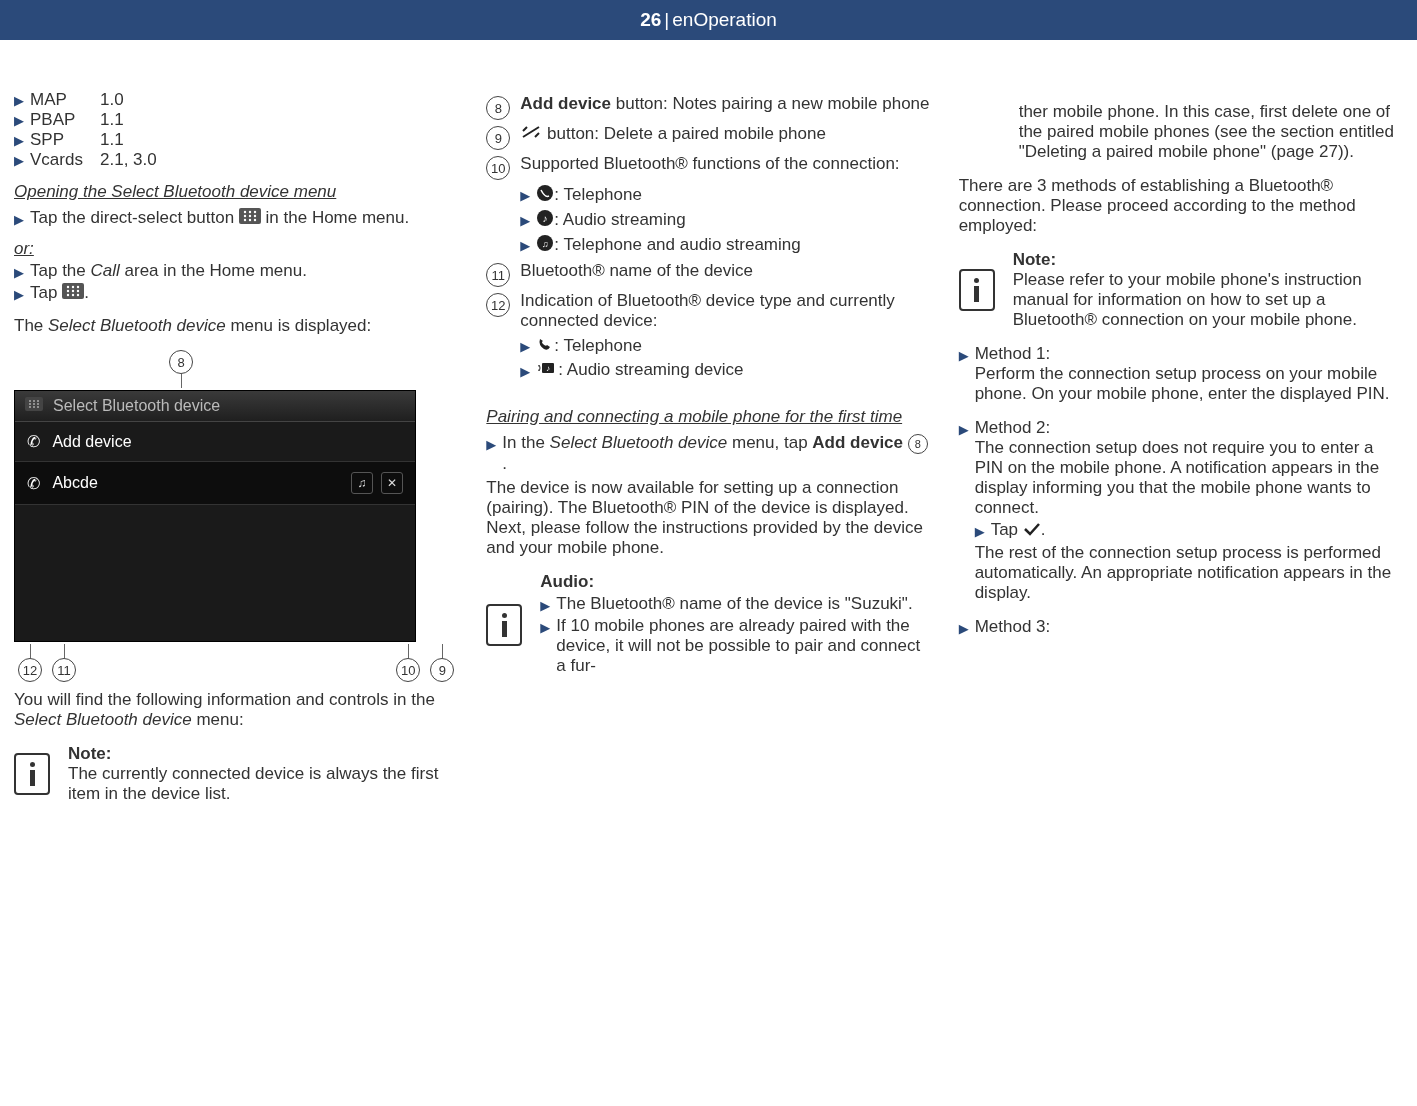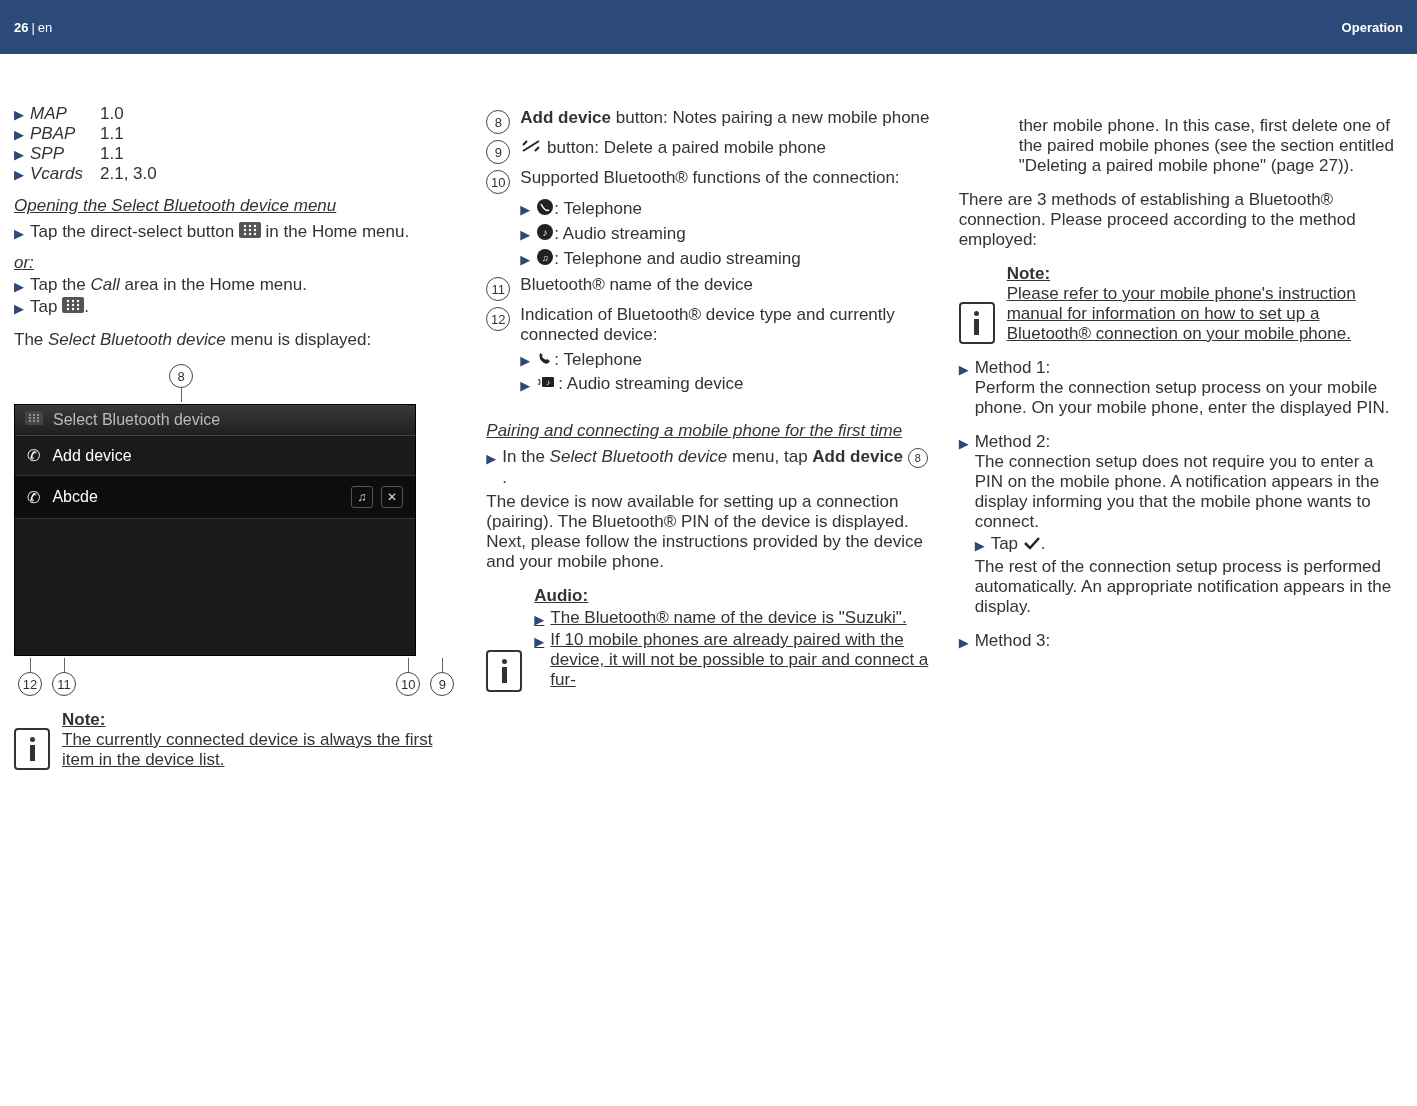--- a/index.html
+++ b/index.html
@@ -7,43 +7,43 @@
     padding: 0;
     font-family: "Segoe UI", Arial, sans-serif;
     font-size: 17px;
     color: #333;
     background: #fff;
     width: 1417px;
   }
   .header {
     background: #2b4a7a;
     color: #fff;
-    height: 54px;
+    height: 40px;
     display: flex;
     align-items: center;
-    justify-content: space-between;
+    justify-content: center;
     padding: 0 14px;
-    font-size: 13px;
+    font-size: 19px;
   }
   .header .left b { font-weight: 700; }
   .header .left .sep { margin: 0 3px; font-weight: 300; }
-  .header .right { font-weight: 700; }
+  .header .right { font-weight: 400; }
   .content {
     display: flex;
     gap: 28px;
     padding: 50px 14px 30px 14px;
   }
   .col { flex: 1 1 0; min-width: 0; }
   .col1 { }
   .col2 { }
   .col3 { }
 
   .spec-row { display: flex; align-items: baseline; }
   .spec-row .mk { color: #2b4a7a; margin-right: 6px; font-size: 13px; }
-  .spec-name { width: 70px; font-style: italic; }
+  .spec-name { width: 70px; }
   .spec-ver { }
 
   .u-head { text-decoration: underline; font-style: italic; margin: 12px 0 4px 0; display: inline-block; }
   .or { text-decoration: underline; font-style: italic; }
 
   .bul { display: flex; align-items: flex-start; margin: 2px 0; }
   .bul .mk { color: #2b4a7a; margin-right: 6px; font-size: 13px; position: relative; top: 4px; }
   .bul .txt { flex: 1 1 0; }
   .it { font-style: italic; }
 
@@ -78,21 +78,21 @@
   }
   .shot .row.hl { background: #0d0d0d; justify-content: space-between;}
   .shot .pair-left { display:flex; align-items:center; gap:12px;}
   .shot .pair-right { display:flex; align-items:center; gap:8px;}
   .tiny-ico { width:20px; height:20px; display:inline-flex; align-items:center; justify-content:center; color:#ddd; border:1px solid #555; border-radius:3px; font-size:12px;}
 
   .circle-item { display: flex; gap: 10px; margin: 4px 0; align-items:flex-start; }
   .circle-item .co { flex-shrink:0; margin-top:2px;}
   .sub-bul { margin-left: 34px; }
 
-  .note-box { display:flex; gap: 12px; margin: 14px 0; align-items: flex-end; text-decoration: underline; }
+  .note-box { display:flex; gap: 18px; margin: 14px 0; align-items: center; }
   .info-icon {
     width: 32px; height: 38px; border: 2px solid #333; border-radius: 4px;
     display:flex; flex-direction:column; align-items:center; justify-content:center;
     font-family: Georgia, serif; flex-shrink:0;
   }
   .info-icon .dot { width:5px; height:5px; background:#333; border-radius:50%; margin-bottom:3px;}
   .info-icon .bar { width:5px; height:16px; background:#333;}
   .note-box .nb-body { flex: 1 1 0; }
   .note-box .nb-title { font-weight: 700; }
 
@@ -227,20 +227,21 @@
           <div style="text-align:center;"><div class="co-line"></div><span class="co">11</span></div>
         </div>
         <div style="flex:1"></div>
         <div style="display:flex; gap:10px; margin-right:4px;">
           <div style="text-align:center;"><div class="co-line"></div><span class="co">10</span></div>
           <div style="text-align:center;"><div class="co-line"></div><span class="co">9</span></div>
         </div>
       </div>
     </div>
 
+    <div class="body-text" style="margin-top:8px;"><span>You will find the following information and controls in the </span><span class="it">Select Bluetooth device</span><span> menu:</span></div>
 
     <div class="note-box">
       <div class="info-icon">
           <div class="dot"></div>
           <div class="bar"></div>
         </div>
       <div class="nb-body">
         <div class="nb-title">Note:</div>
         <div>The currently connected device is always the first item in the device list.</div>
       </div>

